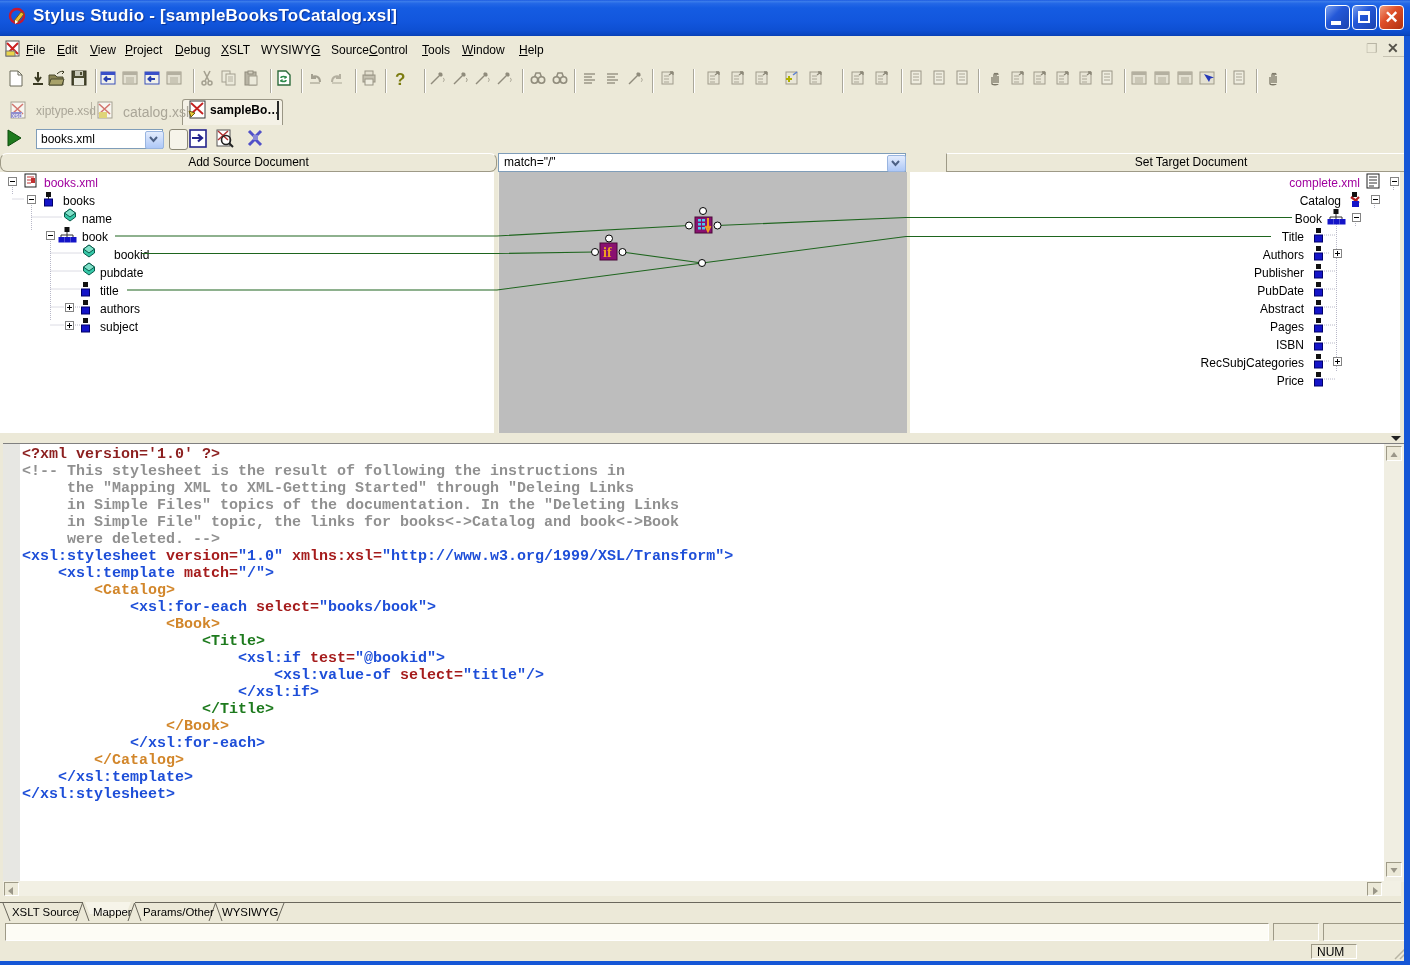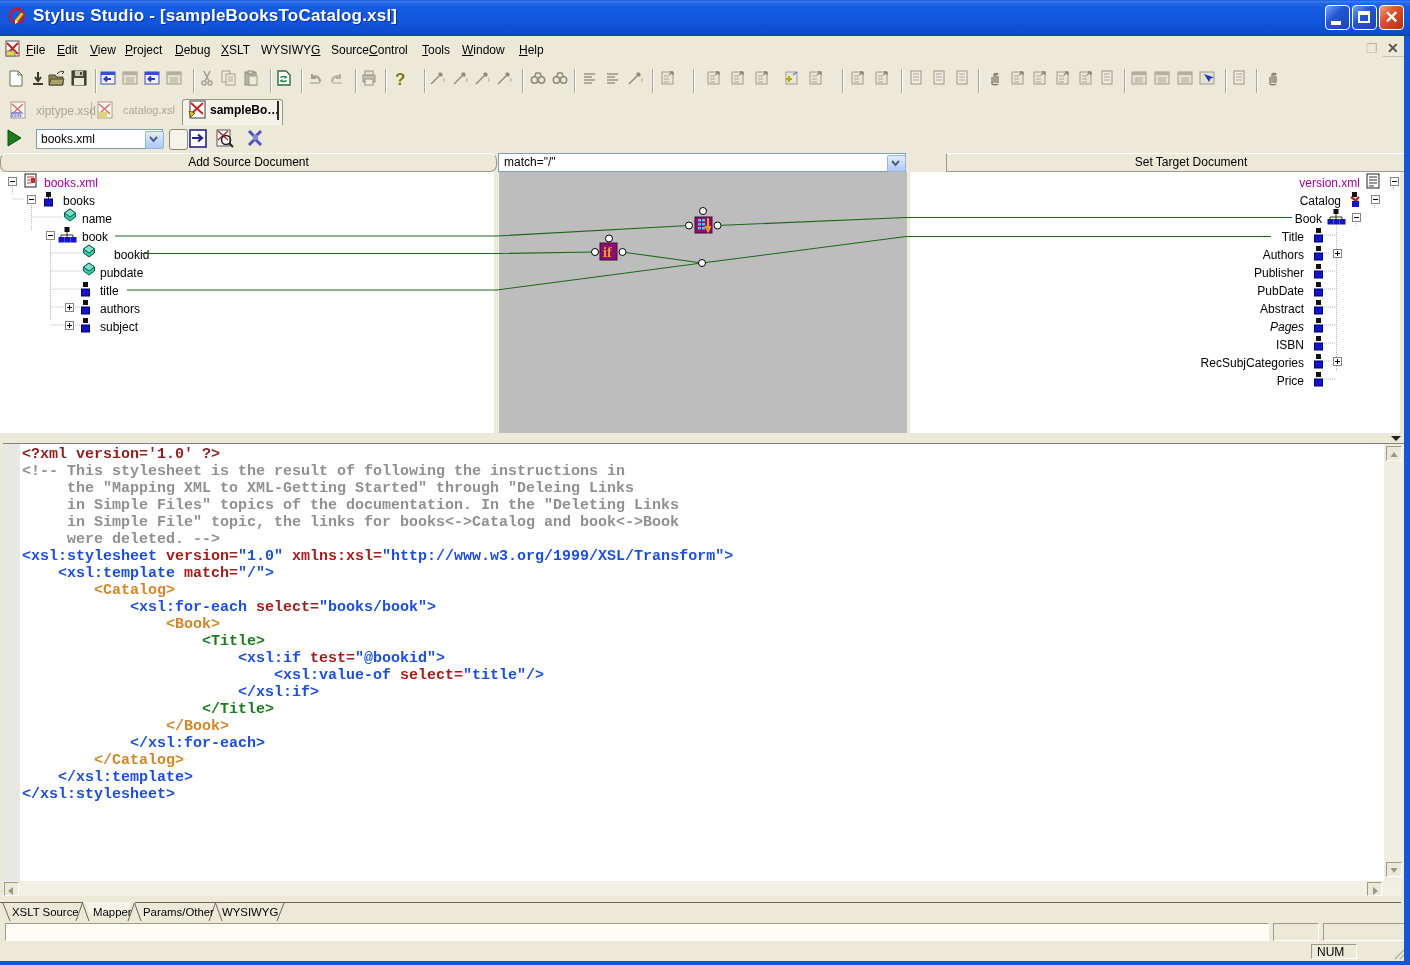--- a/index.html
+++ b/index.html
@@ -281,21 +281,21 @@
       <path d="M96 6 L107 16 M107 6 L96 16" stroke="#c43030" stroke-width="1.6"></path>
       <path d="M96 14 h8 v6 h-8 z" fill="#d8c840"></path>
     </g>
     <g>
       <rect x="187" y="3" width="15" height="17" fill="#fff" stroke="#3a3a3a"></rect>
       <path d="M188 5 L200 16 M200 5 L188 16" stroke="#c42020" stroke-width="1.8"></path>
       <path d="M186 13 l6 2 l-4 4 z" fill="#e8c838" stroke="#6a5a10"></path>
     </g>
   </svg>
   <span class="abs" style="left:33px;top:6px;font-size:12px;color:#aaa698;">xiptype.xsd</span>
-  <span class="abs" style="left:120px;top:6px;font-size:11px;color:#aaa698;text-align:center;">catalog.xsl</span>
+  <span class="abs" style="left:120px;top:6px;font-size:14px;color:#aaa698;text-align:center;">catalog.xsl</span>
   <span class="abs" style="left:207px;top:5px;font-size:12px;font-weight:bold;color:#000;">sampleBo…</span>
   <div class="abs" style="left:88px;top:4px;width:1px;height:17px;background:#b8b4a4;"></div>
   <div class="abs" style="left:274px;top:3px;width:2px;height:19px;background:#2a2a2a;"></div>
 </div>
 <div class="abs" id="maptb">
   <svg width="260" height="28" style="position:absolute;left:0;top:0;">
     <path d="M5 5 L18 13 L5 21 Z" fill="#1e7a1e" stroke="#0c4c0c"></path>
   </svg>
   <div class="abs" style="left:33px;top:4px;width:127px;height:20px;background:#fff;border:1px solid #7f9db9;box-sizing:border-box;">
     <span class="abs" style="left:4px;top:2px;font-size:12px;">books.xml</span>
@@ -338,29 +338,29 @@
   <span class="trow" style="left:82px;top:39.5px;">name</span>
   <span class="trow" style="left:82px;top:57.5px;">book</span>
   <span class="trow" style="left:100px;top:75.5px;padding-left:14px;">bookid</span>
   <span class="trow" style="left:100px;top:93.5px;">pubdate</span>
   <span class="trow" style="left:100px;top:111.5px;">title</span>
   <span class="trow" style="left:100px;top:129.5px;">authors</span>
   <span class="trow" style="left:100px;top:147.5px;">subject</span>
 </div>
 <div class="abs" id="canvas"></div>
 <div class="abs" id="rightpanel">
-  <span class="trow purple" style="right:40px;top:3.5px;position:absolute;">version.xml</span>
+  <span class="trow purple" style="right:40px;top:3.5px;position:absolute;">complete.xml</span>
   <span class="trow" style="right:59px;top:21.5px;position:absolute;">Catalog</span>
   <span class="trow" style="right:78px;top:39.5px;position:absolute;">Book</span>
   <span class="trow" style="right:96px;top:57.5px;position:absolute;">Title</span>
   <span class="trow" style="right:96px;top:75.5px;position:absolute;">Authors</span>
   <span class="trow" style="right:96px;top:93.5px;position:absolute;">Publisher</span>
   <span class="trow" style="right:96px;top:111.5px;position:absolute;">PubDate</span>
   <span class="trow" style="right:96px;top:129.5px;position:absolute;">Abstract</span>
-  <span class="trow" style="right:96px;top:147.5px;position:absolute;font-style:italic;">Pages</span>
+  <span class="trow" style="right:96px;top:147.5px;position:absolute;">Pages</span>
   <span class="trow" style="right:96px;top:165.5px;position:absolute;">ISBN</span>
   <span class="trow" style="right:96px;top:183.5px;position:absolute;">RecSubjCategories</span>
   <span class="trow" style="right:96px;top:201.5px;position:absolute;">Price</span>
 </div>
 <svg class="abs" id="overlay" width="1410" height="450" style="left:0;top:0;pointer-events:none;">
 
   <g stroke="#b8b8c8" stroke-dasharray="1,1" fill="none">
     <path d="M12.5 187 V194"></path>
       <path d="M12.5 199 H24"></path>
     <path d="M31.5 205 V231"></path>

